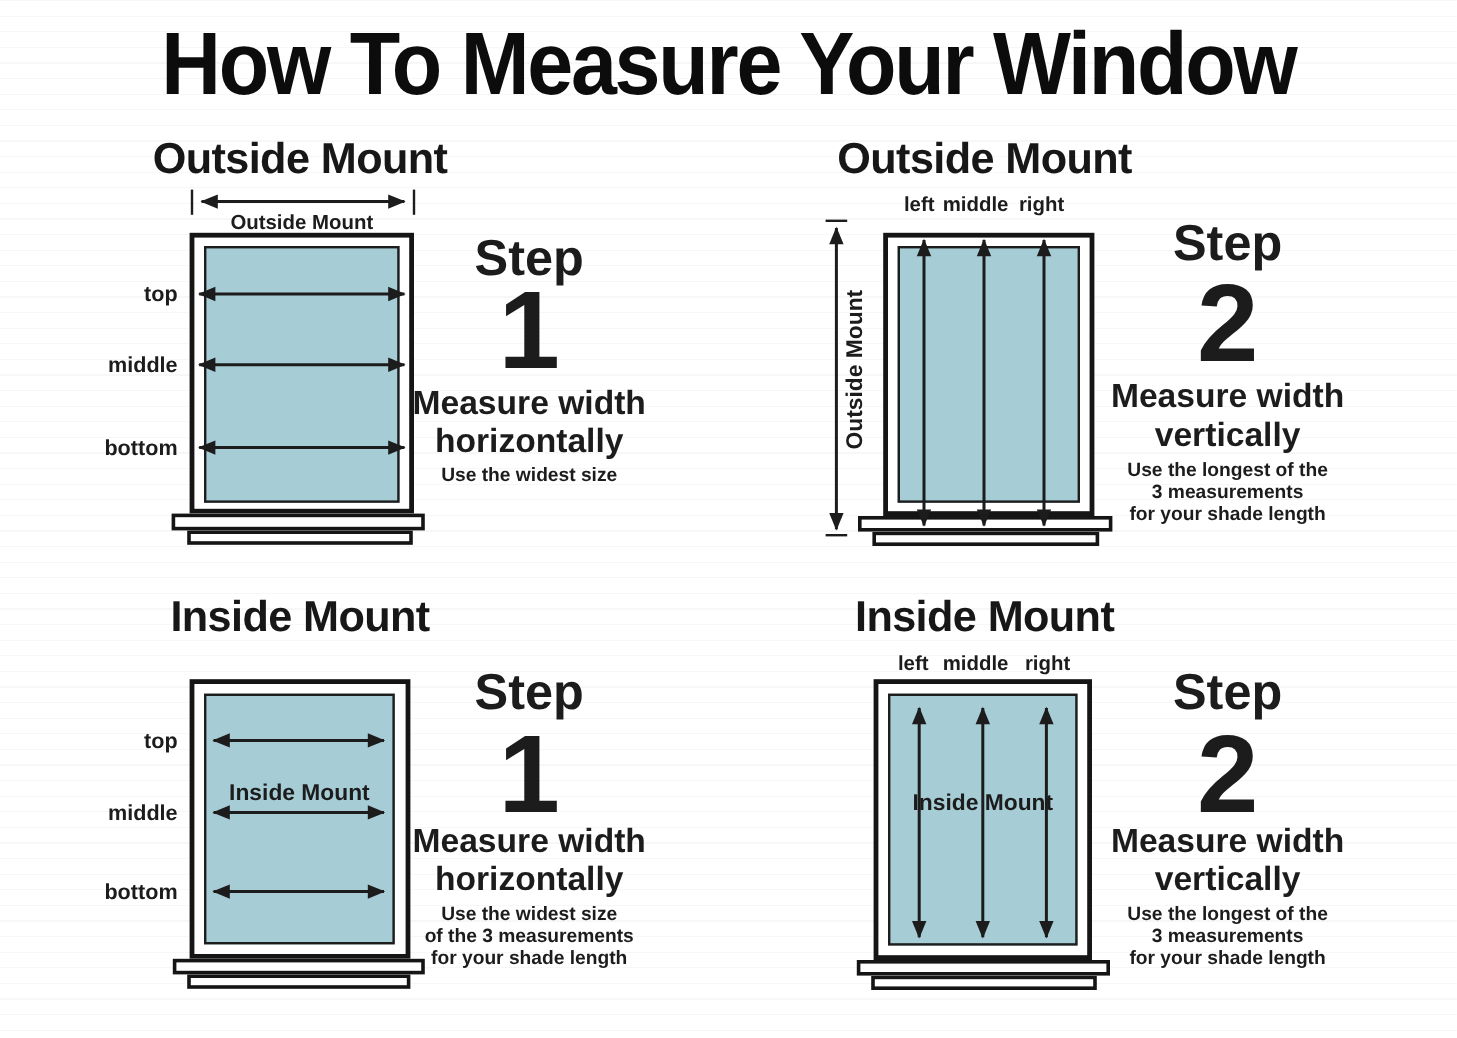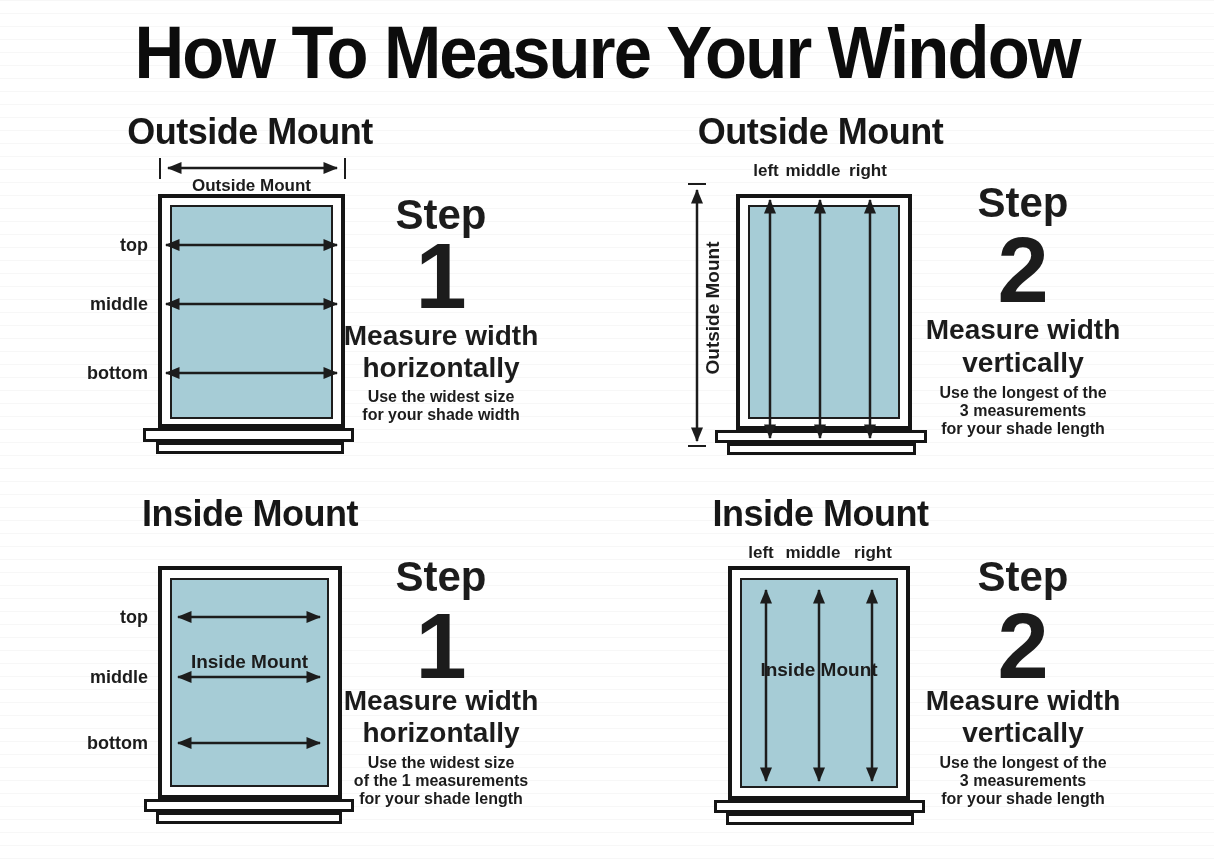--- a/index.html
+++ b/index.html
@@ -54,21 +54,20 @@
 
   <div class="abs rowlab txt" style="left:60px;top:235px;width:88px;">top</div>
   <div class="abs rowlab txt" style="left:60px;top:294px;width:88px;">middle</div>
   <div class="abs rowlab txt" style="left:60px;top:363px;width:88px;">bottom</div>
 
   <div class="abs step-word ctr txt" style="left:351px;top:194px;width:180px;">Step</div>
   <div class="abs step-num ctr txt" style="left:351px;top:230px;width:180px;">1</div>
   <div class="abs step-line ctr txt" style="left:331px;top:322px;width:220px;">Measure width</div>
   <div class="abs step-line ctr txt" style="left:331px;top:354px;width:220px;">horizontally</div>
   <div class="abs note ctr txt" style="left:321px;top:388px;width:240px;">Use the widest size</div>
-  <div class="abs note ctr txt" style="left:321px;top:406px;width:240px;">for your shade width</div>
 
   <div class="abs qhead ctr txt" style="left:678px;top:114px;width:285px;">Outside Mount</div>
 
   <div class="abs collab txt" style="left:741px;top:162px;width:50px;">left</div>
   <div class="abs collab txt" style="left:778px;top:162px;width:70px;">middle</div>
   <div class="abs collab txt" style="left:843px;top:162px;width:50px;">right</div>
 
   <div class="abs frame" style="left:736px;top:194px;width:168px;height:228px;"></div>
   <div class="abs pane" style="left:748px;top:205px;width:148px;height:210px;"></div>
   <div class="abs sill" style="left:715px;top:430px;width:206px;height:7px;"></div>
@@ -95,21 +94,21 @@
   <div class="abs rowlab txt" style="left:60px;top:667px;width:88px;">middle</div>
   <div class="abs rowlab txt" style="left:60px;top:733px;width:88px;">bottom</div>
 
   <div class="abs pane-label ctr txt" style="left:170px;top:652px;width:159px;">Inside Mount</div>
 
   <div class="abs step-word ctr txt" style="left:351px;top:556px;width:180px;">Step</div>
   <div class="abs step-num ctr txt" style="left:351px;top:600px;width:180px;">1</div>
   <div class="abs step-line ctr txt" style="left:331px;top:687px;width:220px;">Measure width</div>
   <div class="abs step-line ctr txt" style="left:331px;top:719px;width:220px;">horizontally</div>
   <div class="abs note ctr txt" style="left:321px;top:754px;width:240px;">Use the widest size</div>
-  <div class="abs note ctr txt" style="left:321px;top:772px;width:240px;">of the 1 measurements</div>
+  <div class="abs note ctr txt" style="left:321px;top:772px;width:240px;">of the 3 measurements</div>
   <div class="abs note ctr txt" style="left:321px;top:790px;width:240px;">for your shade length</div>
 
   <div class="abs qhead ctr txt" style="left:678px;top:496px;width:285px;">Inside Mount</div>
 
   <div class="abs collab txt" style="left:736px;top:544px;width:50px;">left</div>
   <div class="abs collab txt" style="left:778px;top:544px;width:70px;">middle</div>
   <div class="abs collab txt" style="left:848px;top:544px;width:50px;">right</div>
 
   <div class="abs frame" style="left:728px;top:566px;width:174px;height:226px;"></div>
   <div class="abs pane" style="left:740px;top:578px;width:154px;height:206px;"></div>

